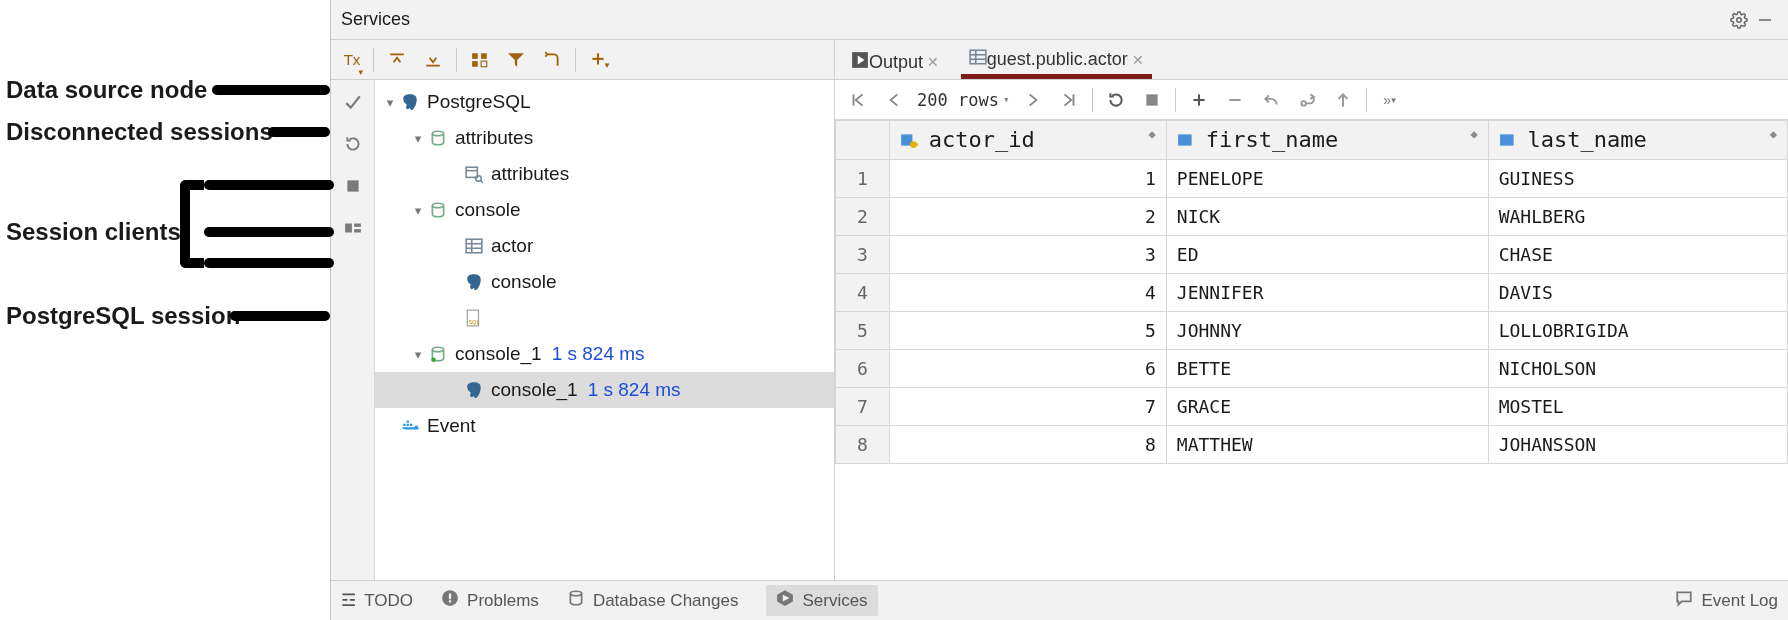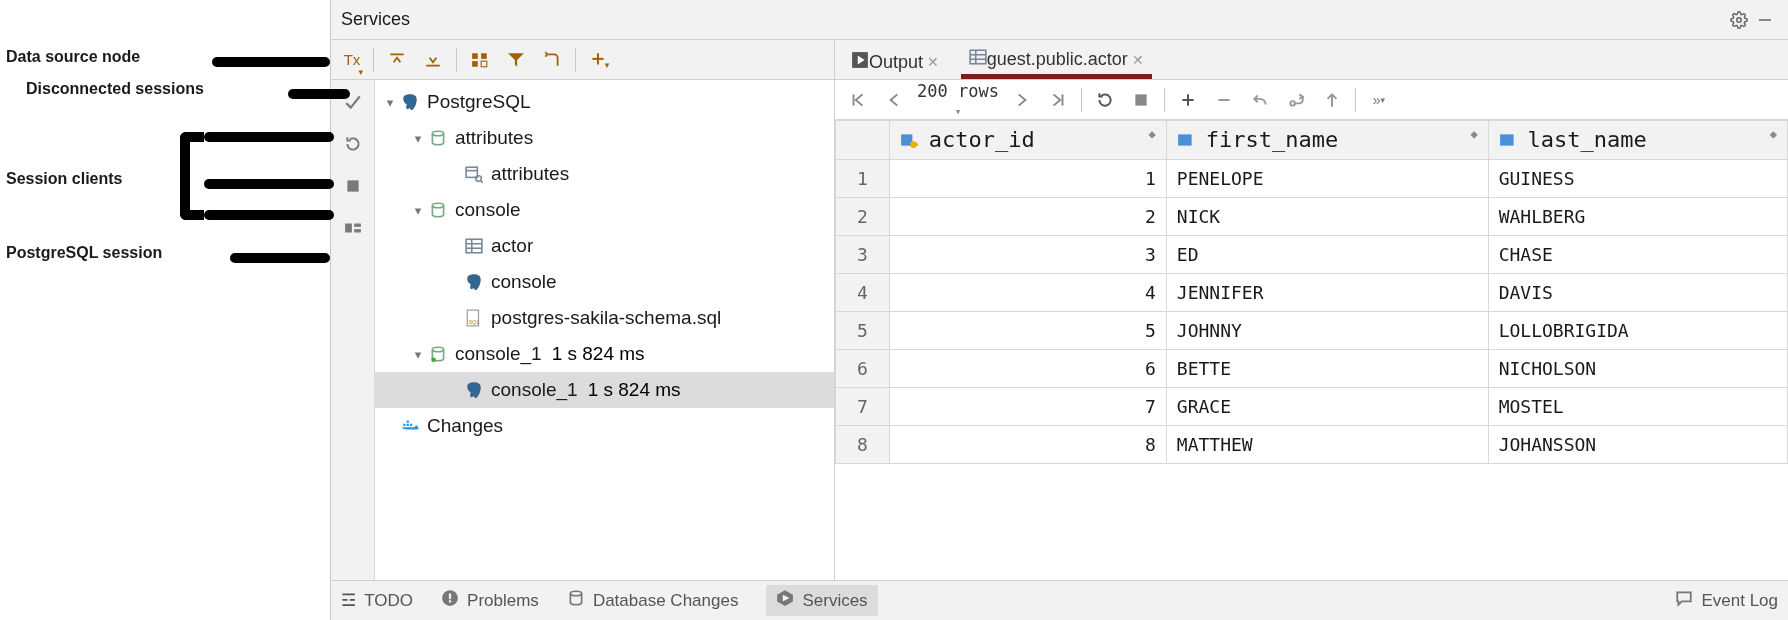--- a/index.html
+++ b/index.html
@@ -12,23 +12,23 @@
     height: 620px;
     display: flex;
     overflow: hidden;
   }
   .mono { font-family: "SFMono-Regular", Menlo, Consolas, monospace; font-size: 22px; }
   
   .annotations {
     width: 330px;
     flex: none;
     position: relative;
-    padding-top: 48px;
+    padding-top: 76px;
     padding-left: 6px;
-    font-size: 16px;
+    font-size: 24px;
     font-weight: 600;
   }
   .annotations .item { position: relative; margin-bottom: 14px; white-space: nowrap; }
   .annotations .item .bar {
     position: absolute;
     height: 10px;
     background: #000;
     border-radius: 5px;
     top: 9px;
   }
@@ -68,30 +68,30 @@
   
   .split { flex: 1; display: flex; min-height: 0; }
   .left-side { width: 504px; flex:none; display:flex; background:#fff; border-right:1px solid #d0d0d0; }
   .left-gutter { width: 44px; flex:none; background:#f2f2f2; border-right:1px solid #d8d8d8; display:flex; flex-direction:column; align-items:center; gap:14px; padding-top:8px; }
   .left-gutter .gbtn { width:28px; height:28px; display:flex; align-items:center; justify-content:center; color:#7a7a7a; }
   .tree { flex:1; overflow:auto; padding-top:4px; font-size:19px; }
   .node { display:flex; align-items:center; height:36px; padding-right:8px; white-space:nowrap; }
   .node .chev { width:18px; display:inline-flex; justify-content:center; color:#777; font-size:13px; }
   .node .ic { width:22px; height:22px; display:inline-flex; align-items:center; justify-content:center; margin-right:6px; }
   .node.selected { background:#dcdcdc; }
-  .node .dim { color:#000000; margin-left:10px; }
+  .node .dim { color:#1d4ed8; margin-left:10px; }
   .indent0{padding-left:6px;} .indent1{padding-left:34px;} .indent2{padding-left:70px;}
   
   .right-side { flex:1; display:flex; flex-direction:column; min-width:0; }
   .tab-row { height:40px; display:flex; align-items:flex-end; background:#f2f2f2; border-bottom:1px solid #d0d0d0; padding-left:8px; gap:14px; }
   .tab { height:34px; display:flex; align-items:center; gap:0; padding:0 8px; font-size:18px; color:#333; cursor:pointer; }
   .tab.active { border-bottom:5px solid #7f1d1d; font-weight:500; }
   .tab .close { color:#9a9a9a; font-size:14px; margin-left:4px; }
   .grid-toolbar { height:40px; display:flex; align-items:center; background:#fff; border-bottom:1px solid #d8d8d8; padding:0 6px; gap:2px;}
-  .grid-toolbar .txt { font-family: Menlo, Consolas, monospace; font-size:17px; color:#333; padding:0 4px; display:flex; align-items:center; gap:4px;flex-direction:column;}
+  .grid-toolbar .txt { font-family: Menlo, Consolas, monospace; font-size:17px; color:#333; padding:0 4px; display:flex; align-items:center; gap:4px;}
   .grid { flex:1; overflow:auto; background:#fff; }
   table { border-collapse: collapse; width:100%; }
   th, td { border:1px solid #d8d8d8; padding:6px 10px; font-family: Menlo, Consolas, monospace; font-size:18px; height:38px; text-align:left;}
   th { background:#f2f2f2; font-weight:400; position:relative; }
   th .sort { float:right; color:#8a8a8a; font-size:12px; }
   td.rownum, th.rownum { background:#f2f2f2; text-align:center; width:54px; color:#666;}
   td.numcell { text-align:right; }
   
   .statusbar {
     height: 40px; background:#f2f2f2; border-top:1px solid #d0d0d0; display:flex; align-items:center; padding:0 10px; gap:28px; font-size:17px; color:#555;
@@ -103,21 +103,21 @@
   svg { width:18px; height:18px; }
 </style>
 </head>
 <body>
 
 <div class="annotations">
   <div class="item" style="margin-top:0;">
     <span>Data source node</span>
     <span class="bar" style="left:206px; width:118px;"></span>
   </div>
-  <div class="item" style="margin-top:14px;margin-left:20px;">
+  <div class="item" style="margin-top:14px;">
     <span>Disconnected sessions</span>
     <span class="bar" style="left:262px; width:62px;"></span>
   </div>
   <div class="item" style="margin-top:72px; position:relative;">
     <span>Session clients</span>
     <div class="multi-bar">
       <span class="bar" style="left:0; top:-38px; width:130px;"></span>
       <span class="bar" style="left:0; top:9px;  width:130px;"></span>
       <span class="bar" style="left:0; top:40px; width:130px;"></span>
       <span style="position:absolute; left:-24px; top:-38px; width:24px; height:88px; border-left:10px solid #000; border-top:10px solid #000; border-bottom:10px solid #000; border-radius:6px 0 0 6px;"></span>
@@ -287,21 +287,20 @@
               <span>console</span>
             </div>
             <div class="node indent2">
               <span class="chev"></span>
               <span class="ic">
                   <svg viewBox="0 0 16 16">
                     <rect x="2" y="1" width="10" height="14" fill="#fff" stroke="#999"></rect>
                     <text x="3" y="13" font-size="5" fill="#c80" font-family="sans-serif">SQL</text>
                   </svg>
                 </span>
-              <span>postgres-sakila-schema.sql</span>
             </div>
             <div class="node indent1">
               <span class="chev">▾</span>
               <span class="ic">
                   <svg viewBox="0 0 16 16" fill="none" stroke="#7a8" stroke-width="1.5">
                     <ellipse cx="8" cy="4" rx="5" ry="2"></ellipse>
                     <path d="M3 4v8c0 1 2 2 5 2s5-1 5-2V4"></path>
                     <circle cx="4" cy="13" r="2" fill="#3a3" stroke="none"></circle>
                   </svg>
                 </span>
@@ -318,21 +317,21 @@
               <span>console_1</span>
               <span class="dim">1 s 824 ms</span>
             </div>
             <div class="node indent0">
               <span class="chev" style="visibility:hidden;">▾</span>
               <span class="ic">
                   <svg viewBox="0 0 16 16">
                     <path fill="#2496ED" d="M1 9h11c.5-2 3-2 3 0 1 0 1 2-1 2H5c-3 0-4-1-4-2zm1-1h2V6H2zm3 0h2V6H5zm3 0h2V6H8zM5 5h2V3H5z"></path>
                   </svg>
                 </span>
-              <span>Changes</span>
+              <span>Event</span>
             </div>
           </div>
         </div>
       </div>
     </div>
 
     <div class="right-side">
       <div class="tab-row">
         <div class="tab">
           <span><svg viewBox="0 0 16 16">

